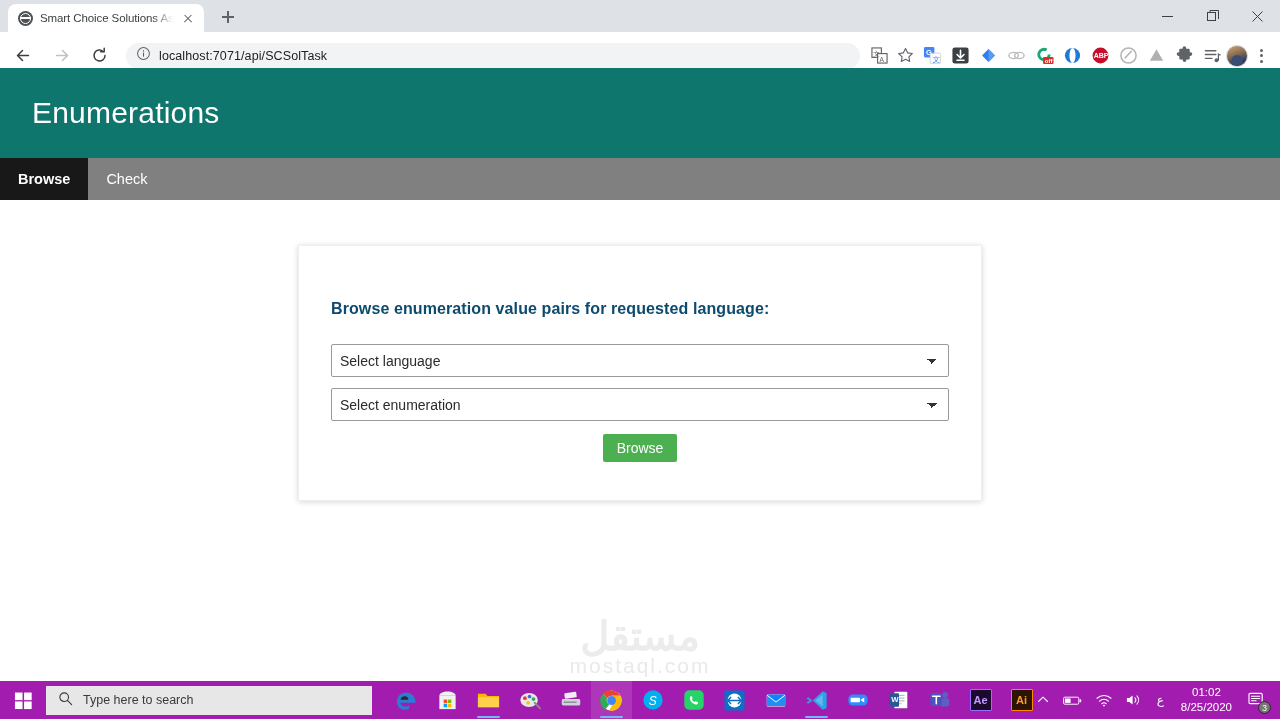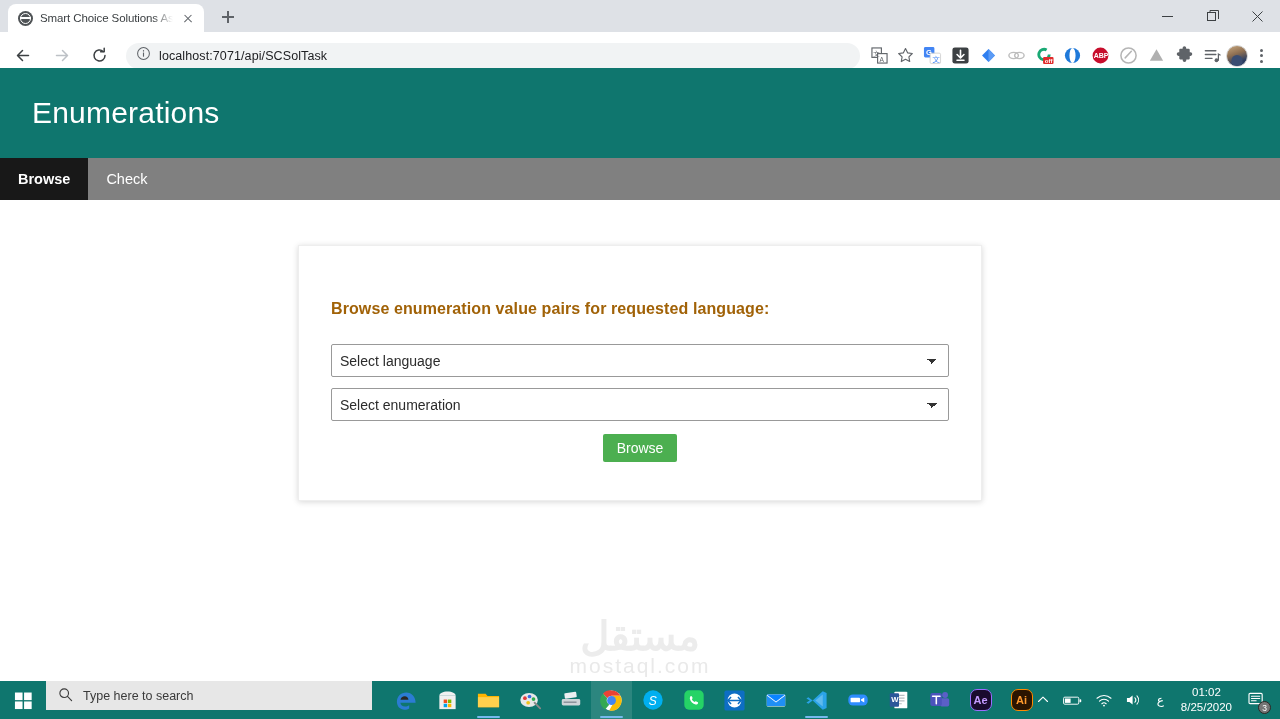--- a/index.html
+++ b/index.html
@@ -117,21 +117,21 @@
   }
   .nav-item.active { background:#181818; font-weight:700; }
 
   .content { padding-top:45px; display:flex; justify-content:center; }
   .card {
     width:684px; background:#ffffff; border:1px solid #eeeeee;
     box-shadow:0 1px 6px rgba(0,0,0,.16);
     padding:40px 32px 38px 32px;
   }
   .card-heading {
-    font-size:16px; font-weight:700; color:#a16207; margin:14px 0 26px 0;
+    font-size:16px; font-weight:700; color:#0c4a6e; margin:14px 0 26px 0;
     letter-spacing:.1px;
   }
   .field { margin-bottom:11px; }
   select.form-select {
     width:100%; height:33px; font-size:14px; color:#2b2b2b;
     border:1px solid #999999; background:#ffffff; padding:4px 8px;
     font-family:"Liberation Sans", sans-serif; border-radius:2px;
     -webkit-appearance:none; appearance:none;
     background-image:
       linear-gradient(45deg, transparent 50%, #333 50%),
@@ -155,21 +155,21 @@
     font-size:40px; color:#ececec; font-weight:700; line-height:1;
     letter-spacing:1px;
   }
   .wm-en {
     font-size:21px; color:#e9e9e9; letter-spacing:2px; line-height:1.1;
     margin-top:-2px;
   }
 
   
   .taskbar {
-    height:38px; background:#0f766e; display:flex; align-items:flex-start;
+    height:38px; background:#a21caf; display:flex; align-items:center;
     position:relative;
   }
   .start {
     width:46px; height:38px; display:flex; align-items:center;
     justify-content:center; cursor:pointer; flex:0 0 46px;
   }
   .tb-search {
     width:326px; height:29px; background:#e7e7e7; display:flex;
     align-items:center; gap:10px; padding:0 12px; cursor:text; flex:0 0 326px;
   }
@@ -197,21 +197,21 @@
     justify-content:center; padding:0 10px; color:#ffffff; font-size:11.5px;
     line-height:1.3; cursor:pointer;
   }
   .tray-notif { position:relative; padding:0 10px 0 6px; }
   .notif-badge {
     position:absolute; right:5px; bottom:5px; width:13px; height:13px;
     border-radius:50%; background:#767676; color:#fff; font-size:8.5px;
     display:flex; align-items:center; justify-content:center;
     border:1px solid #2b2723;
   }
-  .app-sq { width:22px; height:22px; border-radius:7px; display:flex;
+  .app-sq { width:22px; height:22px; border-radius:1px; display:flex;
             align-items:center; justify-content:center; font-size:11px;
             font-weight:700; }
 </style>
 </head>
 <body>
 
 <div class="browser">
 
   <div class="tabstrip">
     <div class="tab">

